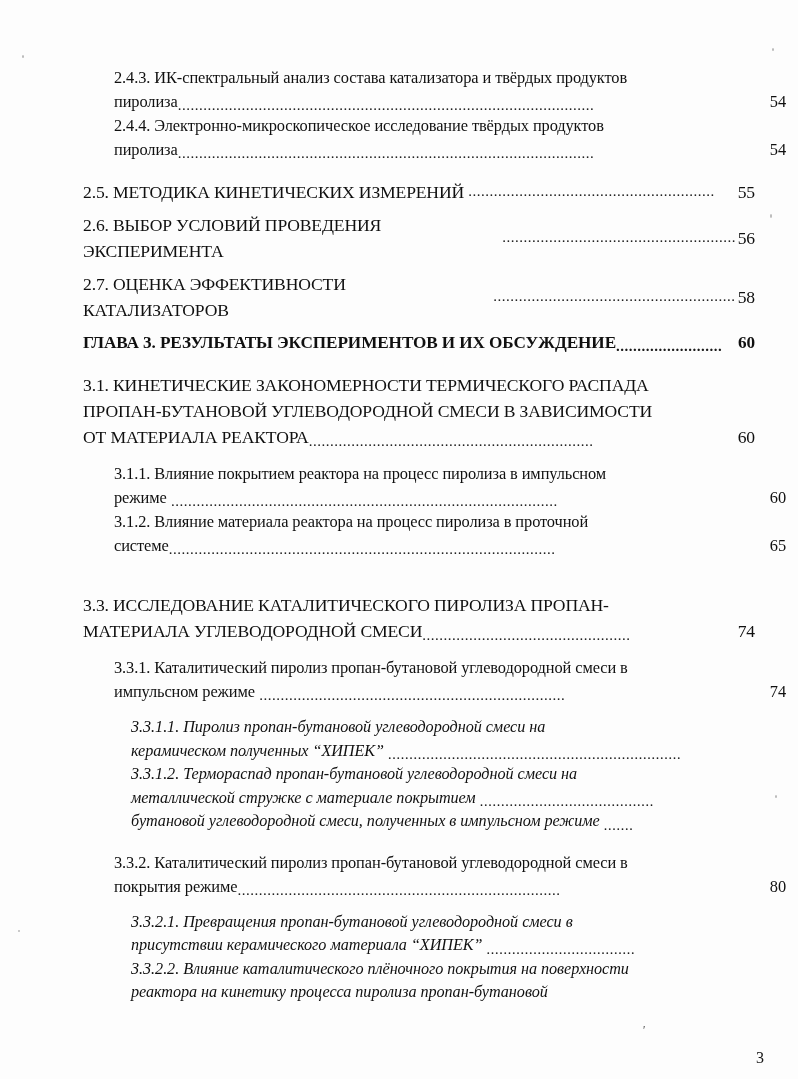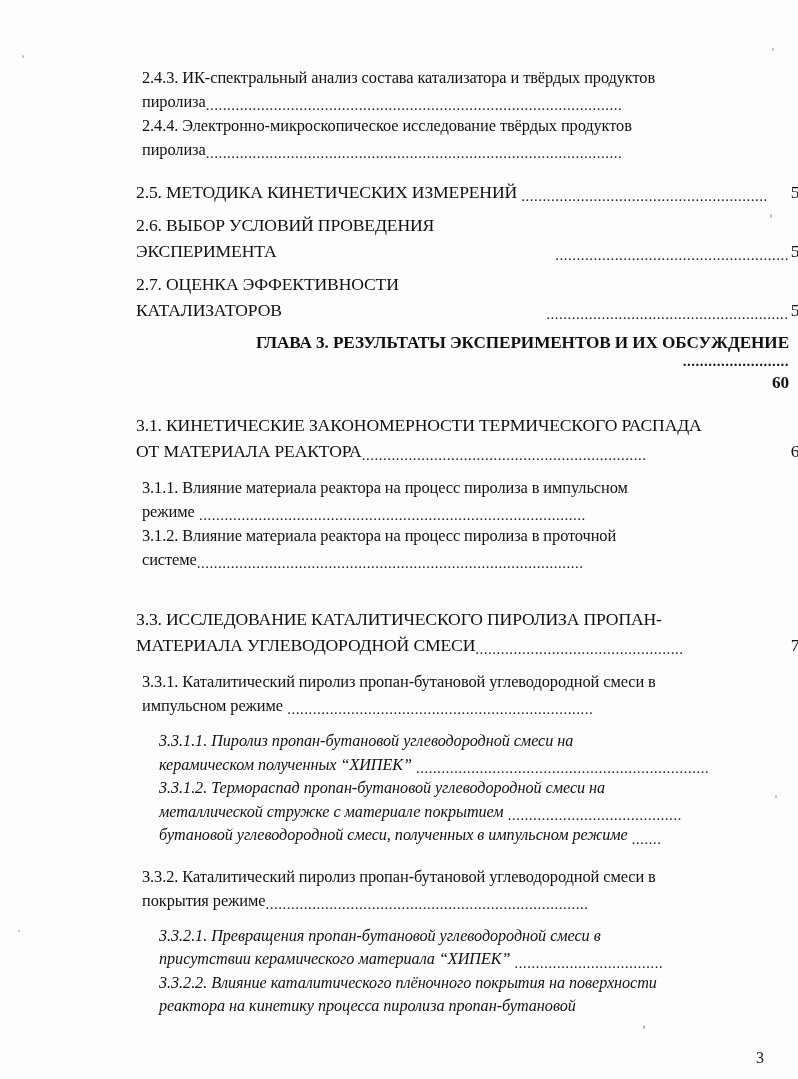--- a/index.html
+++ b/index.html
@@ -22,21 +22,21 @@
   }
   
   .speck {
     position: absolute;
     background: #b8b8b8;
     border-radius: 50%;
     pointer-events: none;
   }
   #toc {
     position: absolute;
-    left: 108px;
+    left: 80px;
     top: 66px;
     width: 672px;
   }
 
   .entry {
     display: flex;
     align-items: flex-end;
     width: 100%;
     box-sizing: border-box;
     color: #101010;
@@ -63,29 +63,29 @@
     text-align: right;
     padding-left: 2px;
     font-variant-numeric: lining-nums;
   }
 
   
   .lvl-chapter {
     font-weight: bold;
     font-size: 17.2px;
     line-height: 25px;
-    margin-left: 9px;
+    margin-left: 3px;
     letter-spacing: -0.1px;
-    flex-direction: column;
   }
   .lvl-2 {
     font-size: 17.6px;
     line-height: 26px;
-    margin-left: 28px;
+    margin-left: 3px;
     letter-spacing: -0.15px;
+    align-items: center;
   }
   .lvl-3 {
     font-size: 16.4px;
     line-height: 24px;
     margin-left: 34px;
     letter-spacing: -0.1px;
   }
   .lvl-4 {
     font-size: 16.2px;
     line-height: 23.5px;
@@ -184,32 +184,33 @@
       <span class="txt">ГЛАВА 3. РЕЗУЛЬТАТЫ ЭКСПЕРИМЕНТОВ И ИХ ОБСУЖДЕНИЕ</span>
       <span class="leader">.........................</span>
       <span class="pg">60</span>
     </div>
 
     <div class="gap-lg"></div>
 
     <div class="entry wrap lvl-2">
       <div class="body">
         <span>3.1. КИНЕТИЧЕСКИЕ ЗАКОНОМЕРНОСТИ ТЕРМИЧЕСКОГО РАСПАДА</span><br>
+        <span>ПРОПАН-БУТАНОВОЙ УГЛЕВОДОРОДНОЙ СМЕСИ В ЗАВИСИМОСТИ</span>
       </div>
       <div class="tail">
         <span class="txt">ОТ МАТЕРИАЛА РЕАКТОРА</span>
         <span class="leader">...................................................................</span>
         <span class="pg">60</span>
       </div>
     </div>
 
     <div class="gap-md"></div>
 
     <div class="entry wrap lvl-3">
-      <div class="body"><span>3.1.1. Влияние материала реактора на процесс пиролиза в импульсном</span></div>
+      <div class="body"><span>3.1.1. Влияние покрытием реактора на процесс пиролиза в импульсном</span></div>
       <div class="tail">
         <span class="txt">режиме</span>
         <span class="leader">&nbsp;...........................................................................................</span>
         <span class="pg">60</span>
       </div>
     </div>
 
     <div class="entry wrap lvl-3">
       <div class="body"><span>3.1.2. Влияние материала реактора на процесс пиролиза в проточной</span></div>
       <div class="tail">

